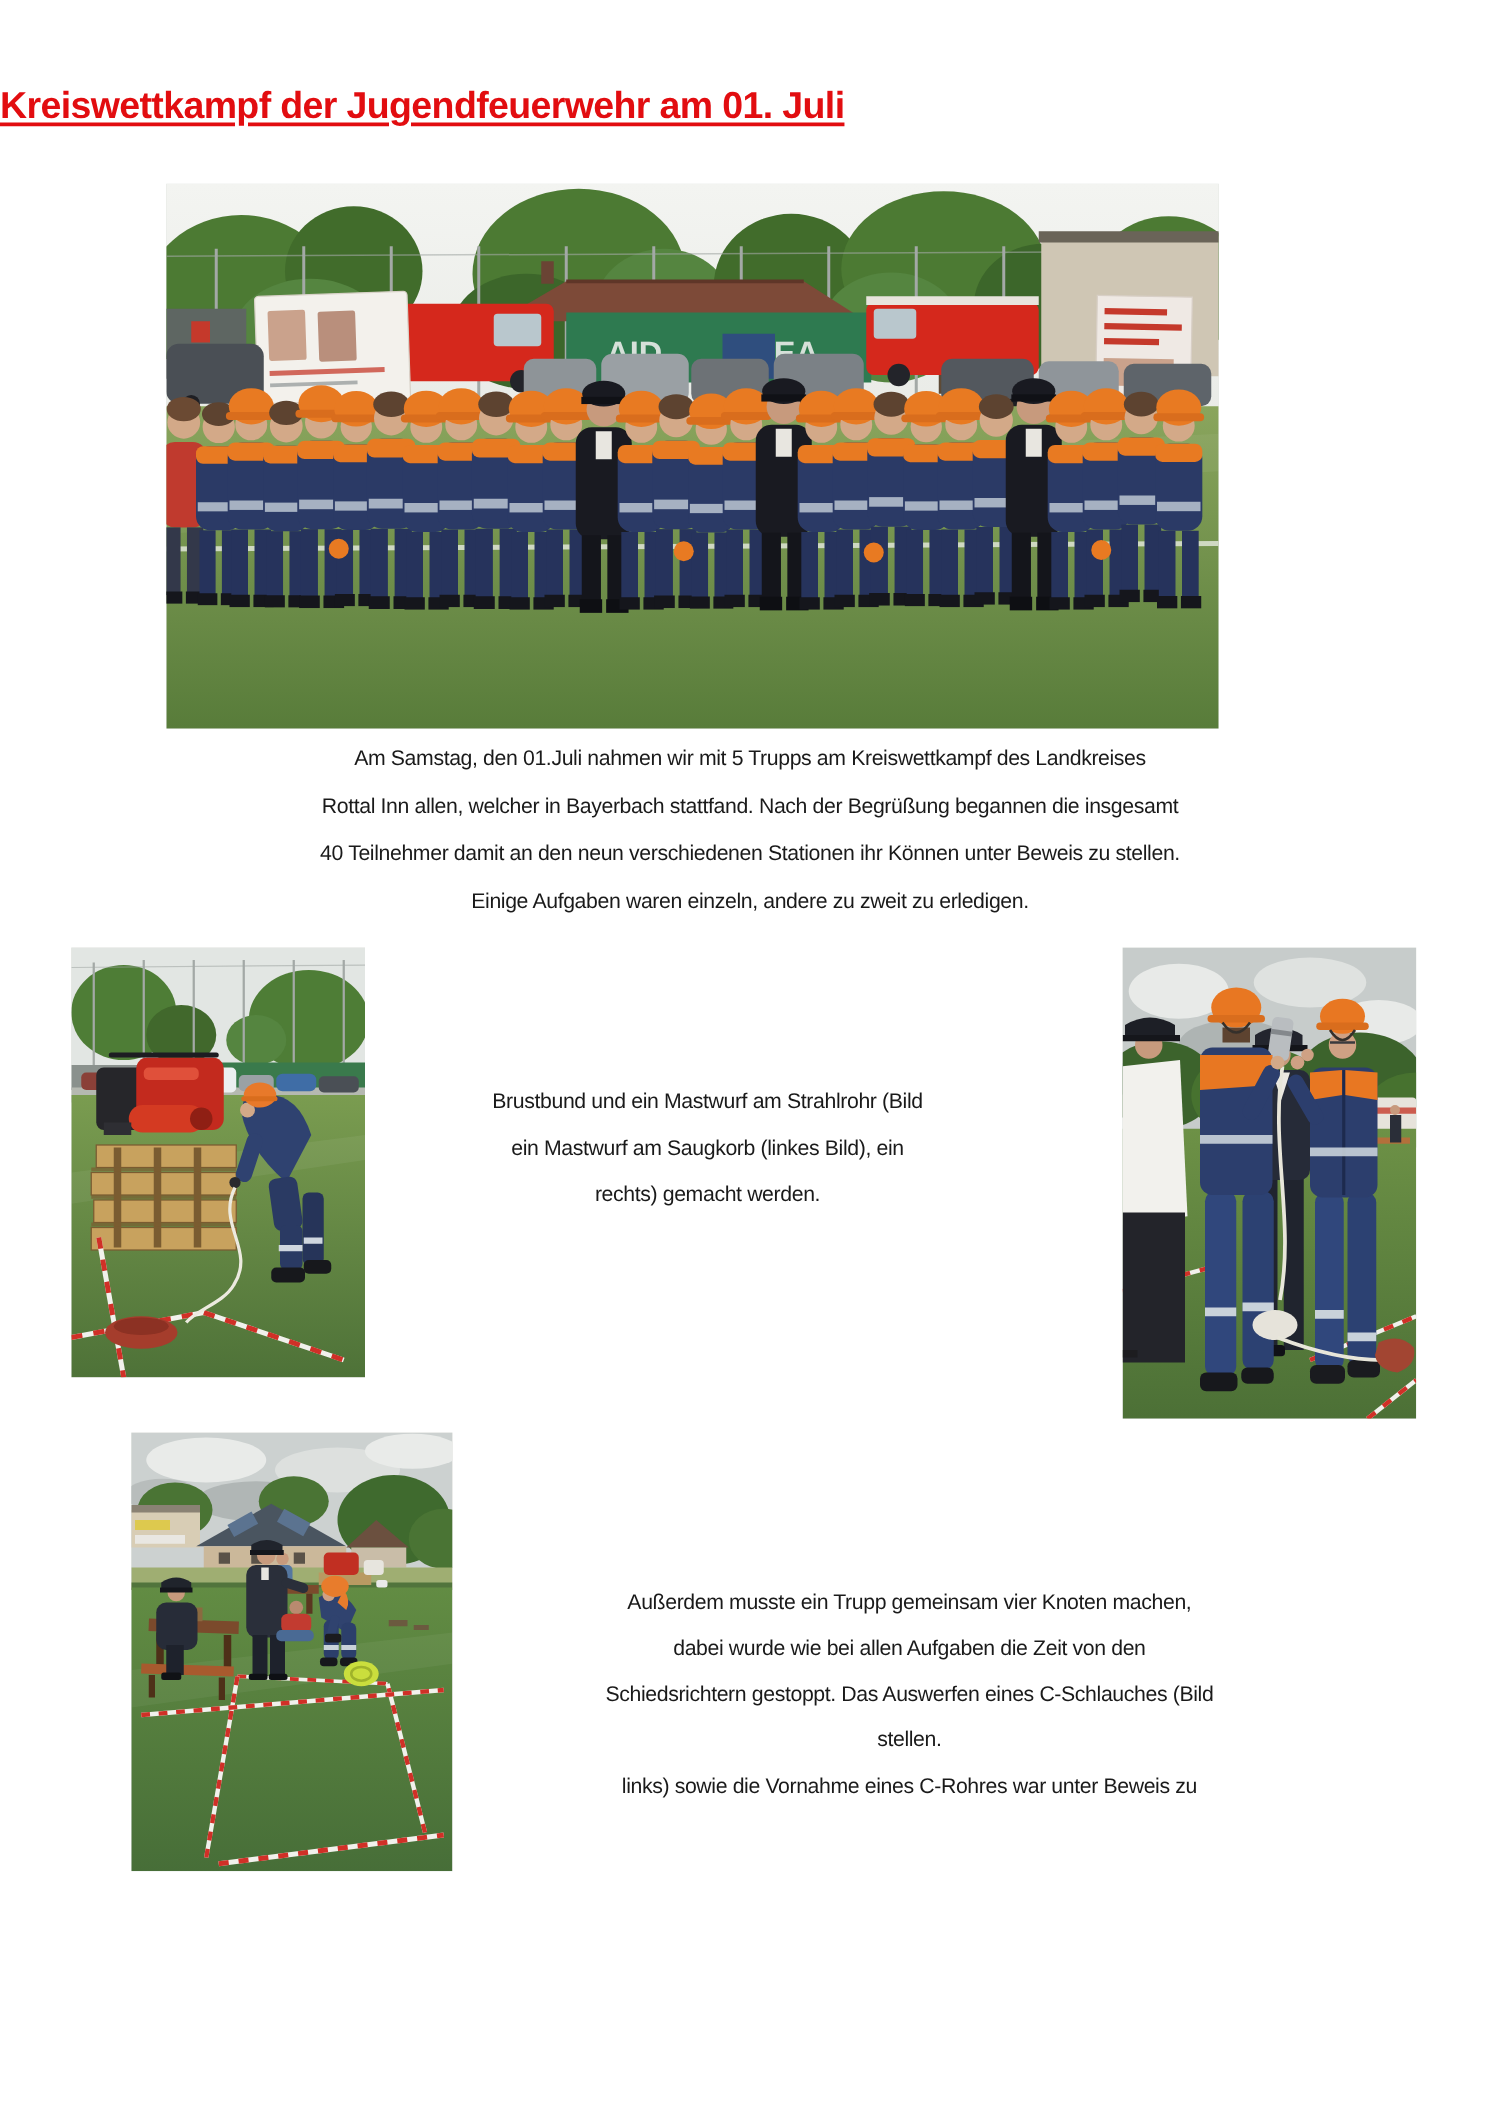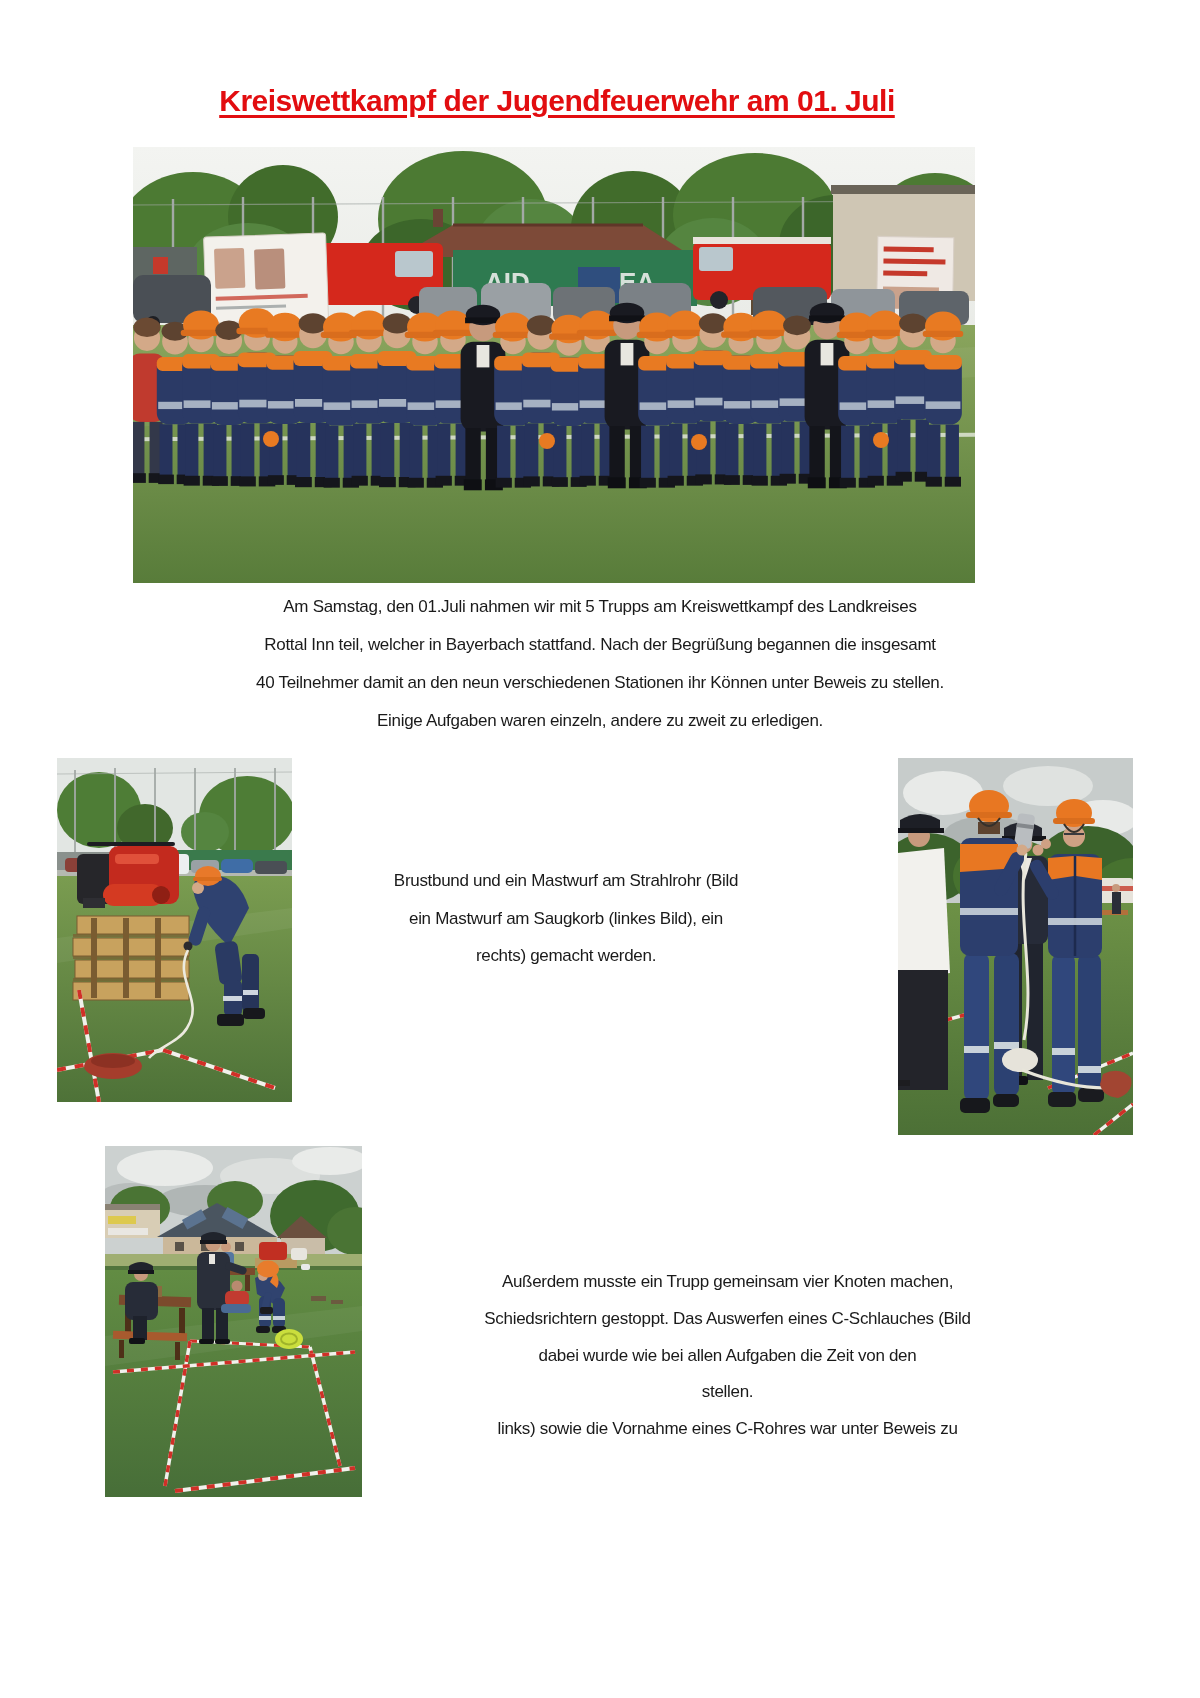--- a/index.html
+++ b/index.html
@@ -3,22 +3,22 @@
 <meta charset="utf-8">
 <style>
   * { margin:0; padding:0; box-sizing:border-box; }
   html,body { background:#ffffff; }
   .page {
     position:relative; width:1200px; height:1698px; margin:0 auto;
     background:#ffffff; overflow:hidden;
     font-family:"Liberation Sans", sans-serif; color:#1a1a1a;
   }
   .title {
-    position:absolute; top:84px; left:0; width:1114px;
-    text-align:center; font-size:30px; font-weight:bold;
+    position:absolute; top:68px; left:0; width:1114px;
+    font-size:30px; font-weight:bold;
     letter-spacing:-0.5px; color:#e20d10;
     text-decoration:underline; text-decoration-thickness:2.5px; text-underline-offset:4px;
   }
   .photo { position:absolute; overflow:hidden; background:#dfe3de;text-align:right; }
   .photo svg { display:block; width:100%; height:100%; }
   #group-photo { left:133px; top:147px; width:842px; height:436px; }
   #pump-photo  { left:57px;  top:758px; width:235px; height:344px; }
   #rope-photo  { left:898px; top:758px; width:235px; height:377px; }
   #hose-photo  { left:105px; top:1146px; width:257px; height:351px; }
   .para { position:absolute; text-align:center; font-size:17px; line-height:38px; letter-spacing:-0.3px; color:#1a1a1a; }
@@ -228,21 +228,21 @@
         <circle cx="138" cy="292" r="8" fill="#e87a22"></circle>
         <circle cx="414" cy="294" r="8" fill="#e87a22"></circle>
         <circle cx="566" cy="295" r="8" fill="#e87a22"></circle>
         <circle cx="748" cy="293" r="8" fill="#e87a22"></circle>
       </g>
     </svg>
   </div>
 
   <div class="para" id="intro">
     <div>Am Samstag, den 01.Juli nahmen wir mit 5 Trupps am Kreiswettkampf des Landkreises</div>
-    <div>Rottal Inn teil, welcher in Bayerbach stattfand. Nach der Begrüßung begannen die insgesamt</div>
+    <div>Rottal Inn allen, welcher in Bayerbach stattfand. Nach der Begrüßung begannen die insgesamt</div>
     <div>40 Teilnehmer damit an den neun verschiedenen Stationen ihr Können unter Beweis zu stellen.</div>
     <div>Einige Aufgaben waren einzeln, andere zu zweit zu erledigen.</div>
   </div>
 
   <div class="photo" id="pump-photo">
     <svg viewBox="0 0 235 344" preserveAspectRatio="none">
       <defs>
         <linearGradient id="grass2" x1="0" y1="0" x2="0" y2="1">
           <stop offset="0" stop-color="#7a9c50"></stop>
             <stop offset="1" stop-color="#4e7238"></stop>
@@ -584,19 +584,19 @@
         <ellipse cx="184" cy="193" rx="8" ry="5.5" fill="none" stroke="#9fb32a" stroke-width="2"></ellipse>
         <rect x="206" y="150" width="15" height="5" fill="#6b5a3f"></rect>
         <rect x="226" y="154" width="12" height="4" fill="#6b5a3f"></rect>
         <rect x="196" y="118" width="9" height="6" rx="2" fill="#e9e9e9"></rect>
       </g>
     </svg>
   </div>
 
   <div class="para" id="team">
     <div>Außerdem musste ein Trupp gemeinsam vier Knoten machen,</div>
+    <div>dabei wurde wie bei allen Aufgaben die Zeit von den</div>
     <div>Schiedsrichtern gestoppt. Das Auswerfen eines C-Schlauches (Bild</div>
-    <div>dabei wurde wie bei allen Aufgaben die Zeit von den</div>
     <div>stellen.</div>
     <div>links) sowie die Vornahme eines C-Rohres war unter Beweis zu</div>
   </div>
 
 </div>
 
 </body></html>

